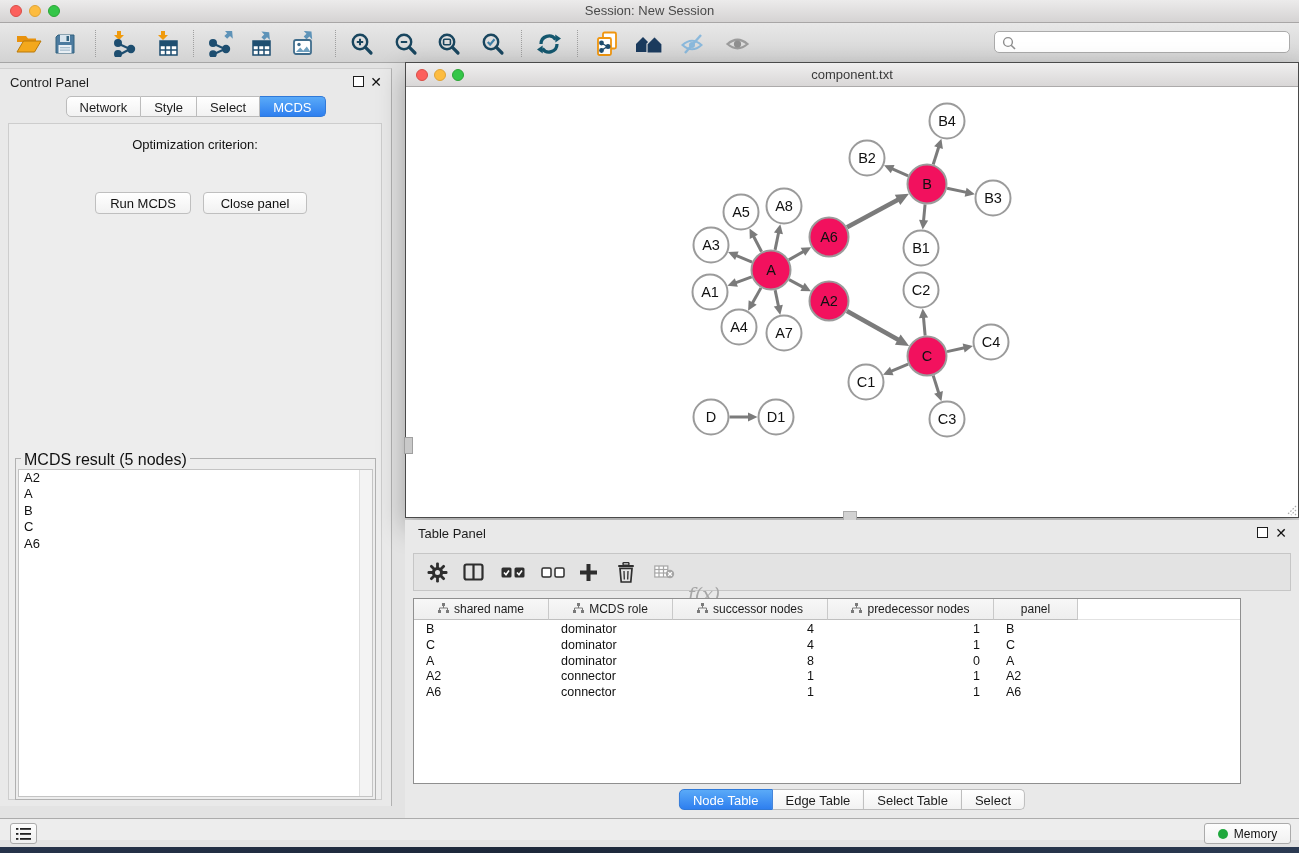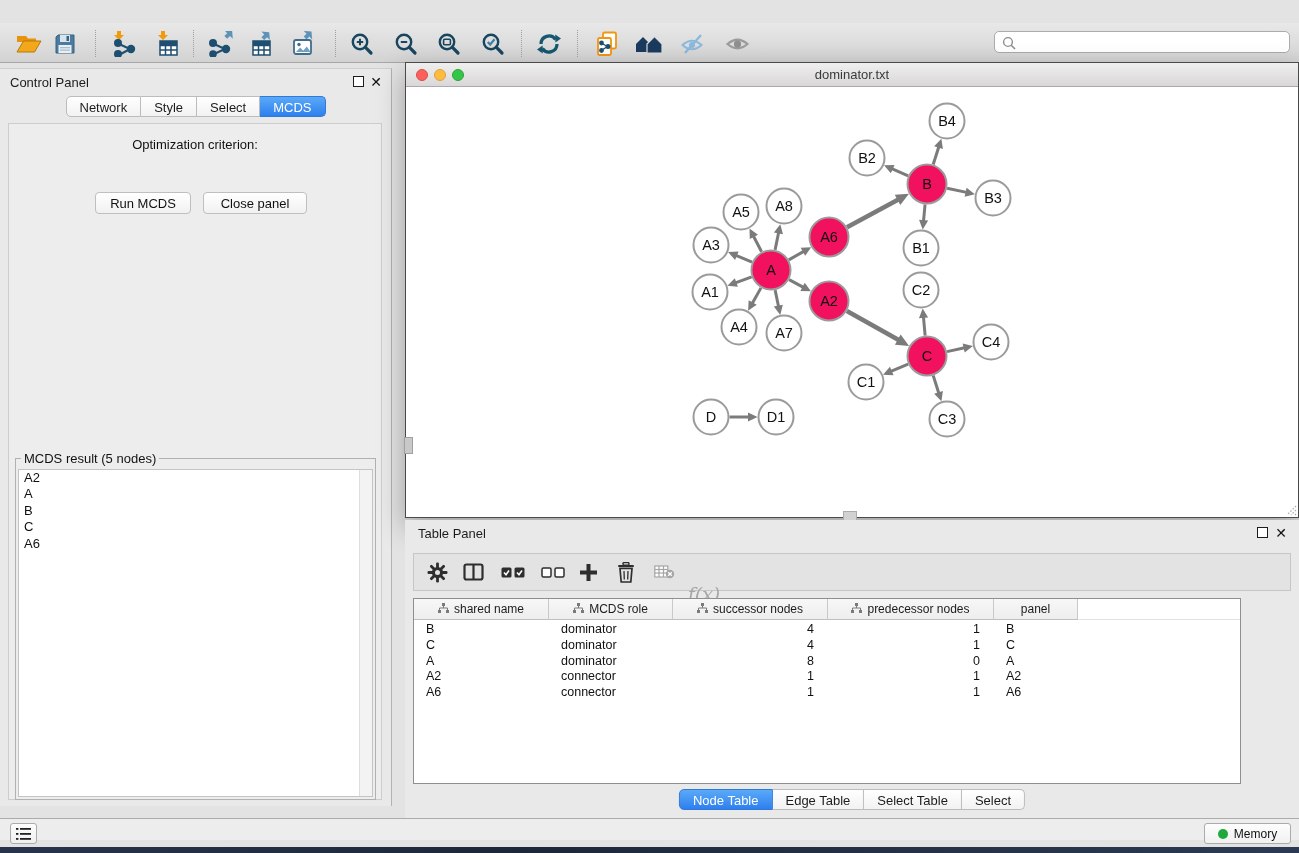--- a/index.html
+++ b/index.html
@@ -45,21 +45,21 @@
             border:1px solid #B5B5B5;border-radius:4px;box-sizing:border-box;}
   .dropdown .val{position:absolute;left:9px;top:0;line-height:21px;font-size:13px;color:#111;white-space:nowrap;}
   .dd-step{position:absolute;right:0;top:-1px;width:20px;height:23px;border-radius:0 4px 4px 0;
            background:linear-gradient(#6FB1FC,#2D7BF5);display:flex;flex-direction:column;
            align-items:center;justify-content:center;gap:1px;}
   .dd-step span{color:#fff;font-size:7px;line-height:6px;}
   .btn{position:absolute;height:22px;background:linear-gradient(#FFFFFF,#F1F1F1);
        border:1px solid #BFBFBF;border-radius:4px;font-size:13px;color:#111;
        display:flex;align-items:center;justify-content:center;box-sizing:border-box;}
   .groupbox{position:absolute;left:6px;top:334px;width:361px;height:342px;border:1px solid #B1B1B1;box-sizing:border-box;}
-  .groupbox .legend{position:absolute;top:-8px;left:5px;background:#EDEDED;padding:0 3px;font-size:13px;color:#111;}
+  .groupbox .legend{position:absolute;top:-8px;left:5px;background:#EDEDED;padding:0 3px;font-size:16px;color:#111;}
   .listbox{position:absolute;left:2px;top:10px;right:2px;bottom:2px;background:#fff;border:1px solid #C4C4C4;overflow:hidden;}
   .listbox .scrolltrack{position:absolute;right:0;top:0;bottom:0;width:12px;background:#F3F3F3;border-left:1px solid #DedEDE;}
   .list-item{font-size:13px;line-height:16.4px;padding-left:5px;color:#111;}
   
   .net-window{position:absolute;left:405px;top:62px;width:894px;height:456px;background:#fff;
               border:1px solid #4A4A4A;box-sizing:border-box;box-shadow:0 10px 26px rgba(0,0,0,.30);}
   .net-titlebar{position:absolute;left:0;top:0;width:100%;height:24px;
                 background:linear-gradient(#F0EFEF,#D9D7D7);border-bottom:1px solid #ACAAAA;box-sizing:border-box;}
   .net-titlebar .title{line-height:24px;text-align:center;font-size:13px;color:#3A3A3A;}
   .net-titlebar .tl{top:6px;}
@@ -92,20 +92,26 @@
               gap:6px;font-size:12px;color:#111;box-sizing:border-box;}
   .memory-dot{width:10px;height:10px;border-radius:50%;background:#1FA83D;}
   .bottom-strip{position:absolute;left:0;top:847px;width:100%;height:6px;
                 background:linear-gradient(90deg,#26334A,#1C2739 40%,#2B3A52);}
 </style>
 </head>
 <body>
 
 <div class="app">
 
+  <div class="titlebar">
+    <span class="tl r" style="left:10px"></span>
+    <span class="tl y" style="left:29px"></span>
+    <span class="tl g" style="left:48px"></span>
+    <div class="title">Session: New Session</div>
+  </div>
 
   <div class="toolbar">
     <div class="tb-btn" style="left:10px">
       <svg width="27" height="22" viewBox="0 0 27 22">
         <path d="M1 18V3h9l2 2.5h8V9H1z" fill="#E8920D"></path>
         <path d="M1 19h17.5l6.5-11H7.5z" fill="#F3A81C" stroke="#B97908" stroke-width="1"></path>
       </svg>
     </div>
     <div class="tb-btn" style="left:46px">
       <svg width="22" height="22" viewBox="0 0 22 22">
@@ -286,21 +292,21 @@
         </div>
       </div>
     </div>
   </div>
 
   <div class="net-window">
     <div class="net-titlebar">
       <span class="tl r" style="left:10px"></span>
       <span class="tl y" style="left:28px"></span>
       <span class="tl g" style="left:46px"></span>
-      <div class="title">dominator.txt</div>
+      <div class="title">component.txt</div>
     </div>
     <svg class="graph-svg" id="graph" width="891" height="430" viewBox="406 87 891 430">
         <line x1="761.5818301630878" y1="251.79153831530306" x2="753.4044188095917" y2="235.98187636521064" stroke="#7B7B7B" stroke-width="3"></line>
         <polygon points="749.4993239991646,228.43202639838506 757.9496428869828,234.75674858154724 749.7780405699481,238.98343943518591" fill="#7B7B7B"></polygon>
         <line x1="775.0807284479472" y1="249.9102599485679" x2="778.625382044167" y2="232.45965762871546" stroke="#7B7B7B" stroke-width="3"></line>
         <polygon points="780.317391400633,224.129765412268 782.9342637899545,234.355320600032 773.9183804497995,232.52396929656302" fill="#7B7B7B"></polygon>
         <line x1="752.0769230769231" y1="262.11538461538464" x2="735.9230769230769" y2="255.3846153846154" stroke="#7B7B7B" stroke-width="3"></line>
         <polygon points="728.0769230769231,252.1153846153846 738.6153846153845,251.52307692307693 735.0769230769231,260.0153846153846" fill="#7B7B7B"></polygon>
         <line x1="751.7158413388725" y1="276.9549424679476" x2="735.3986479927045" y2="282.8398318714836" stroke="#7B7B7B" stroke-width="3"></line>
         <polygon points="727.4027773283345,285.7235885045351 734.7787174223907,278.17338931981857 737.8999598958111,286.827743450666" fill="#7B7B7B"></polygon>

